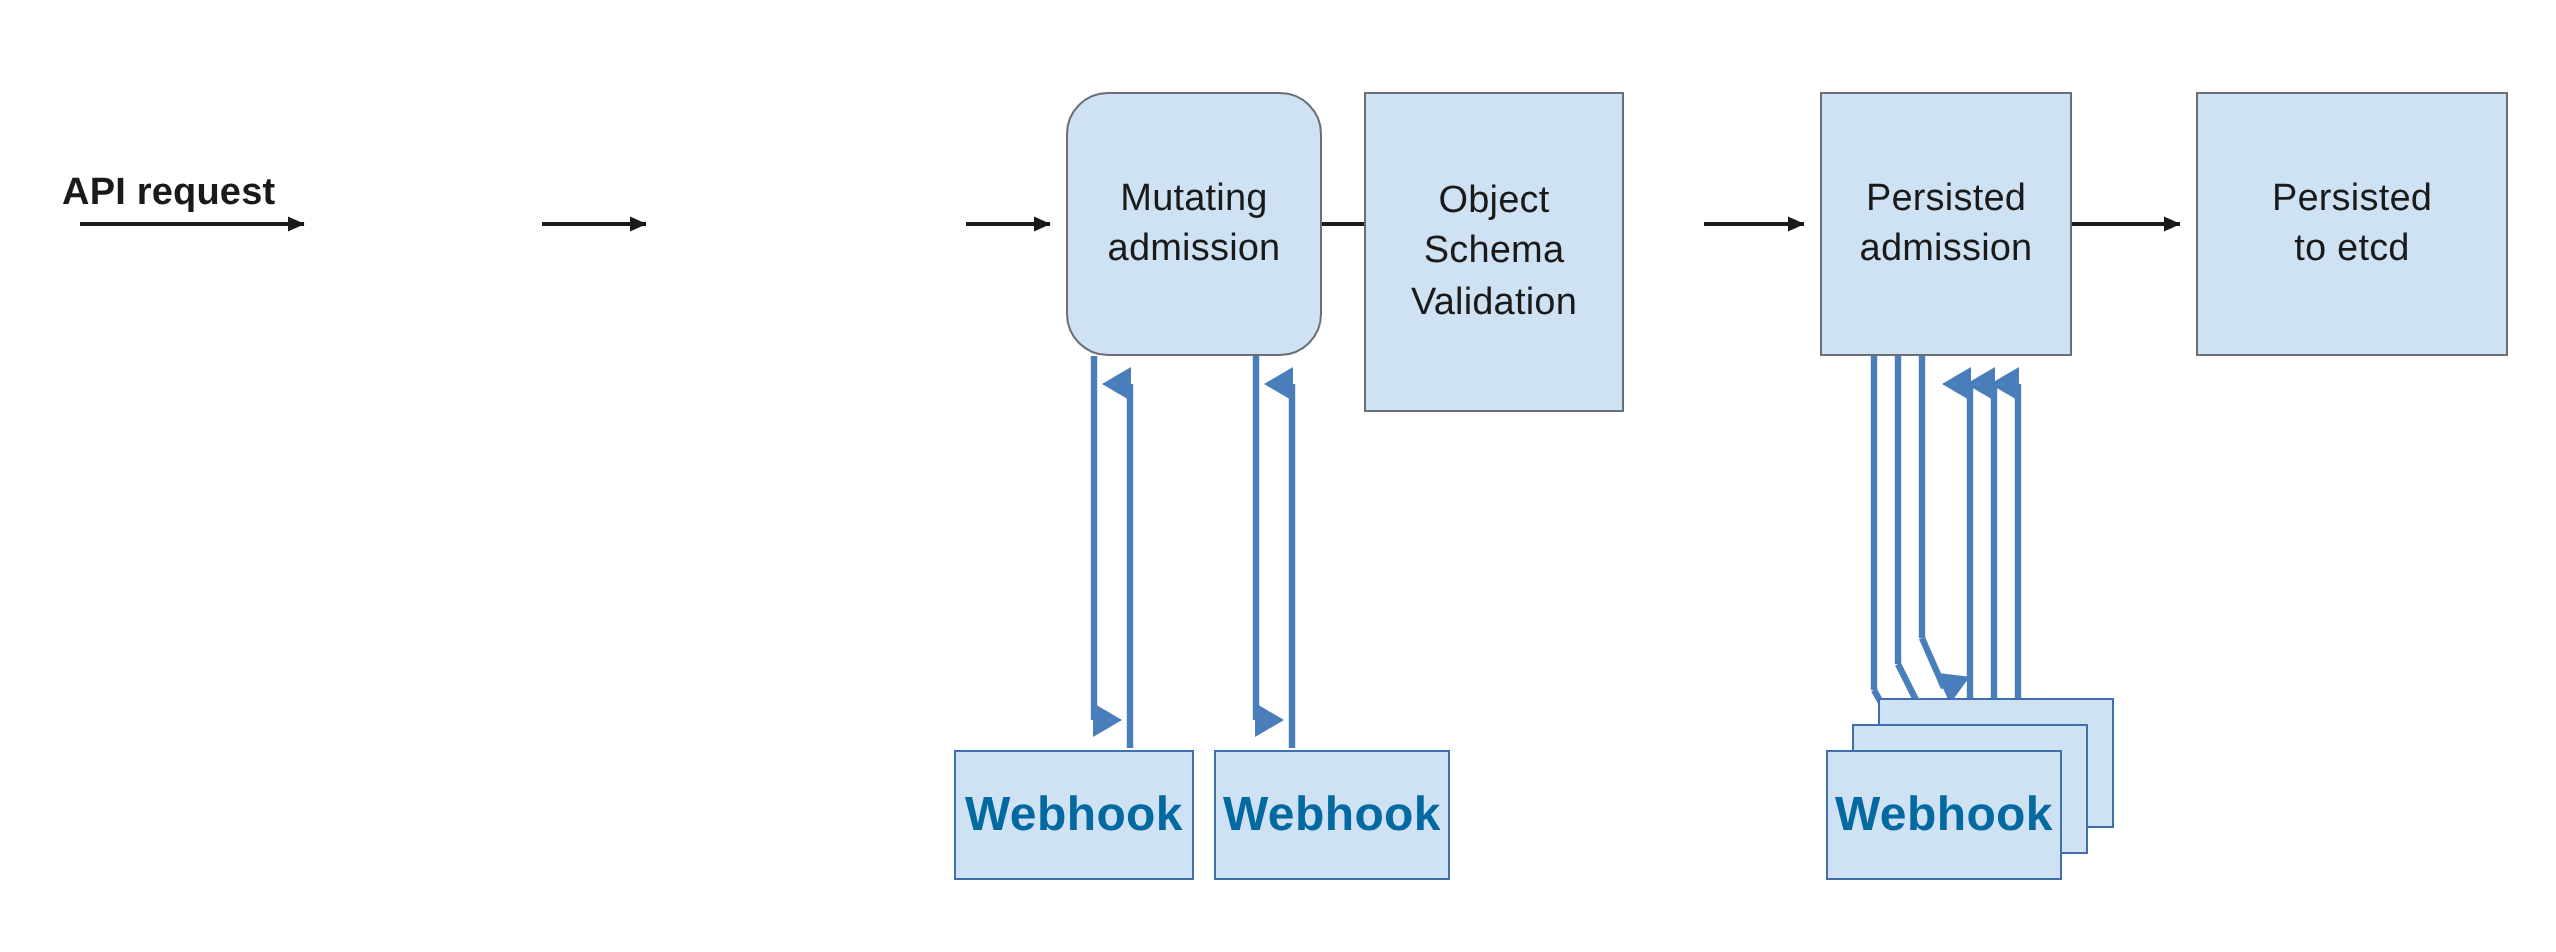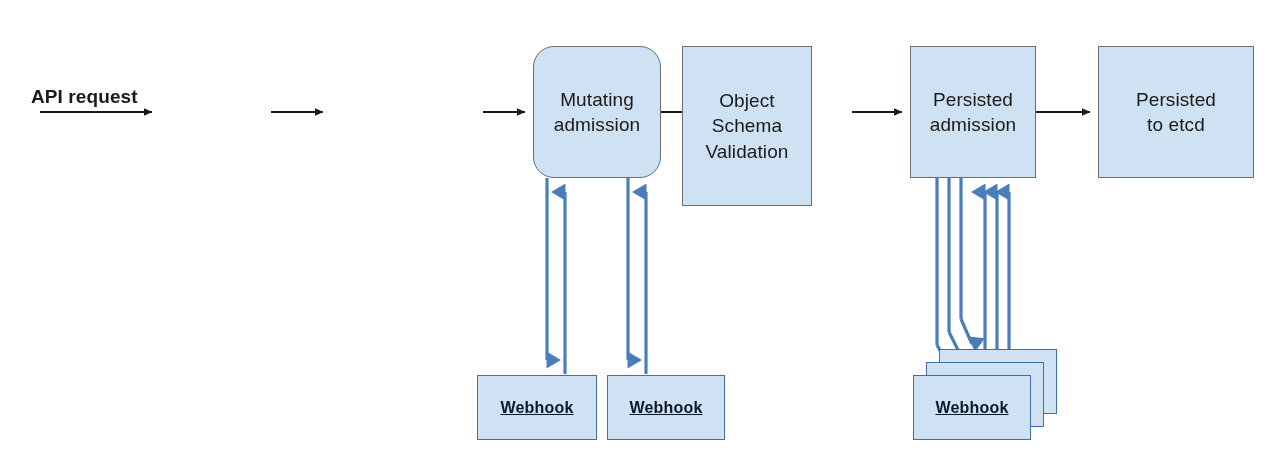--- a/index.html
+++ b/index.html
@@ -45,25 +45,24 @@
   
   .wbox {
     position: absolute;
     box-sizing: border-box;
     background: #cfe2f3;
     border: 1.8px solid #3f6fad;
     display: flex;
     align-items: center;
     justify-content: center;
     text-align: center;
-    color: #0f172a;
-    font-size: 16px;
+    color: #0369a1;
+    font-size: 24px;
     font-weight: 700;
     letter-spacing: 0.2px;
-    text-decoration: underline;
   }
   .wstack-back {
     position: absolute;
     box-sizing: border-box;
     background: #cfe2f3;
     border: 1.8px solid #3f6fad;
   }
   
   .edge-label {
     position: absolute;

